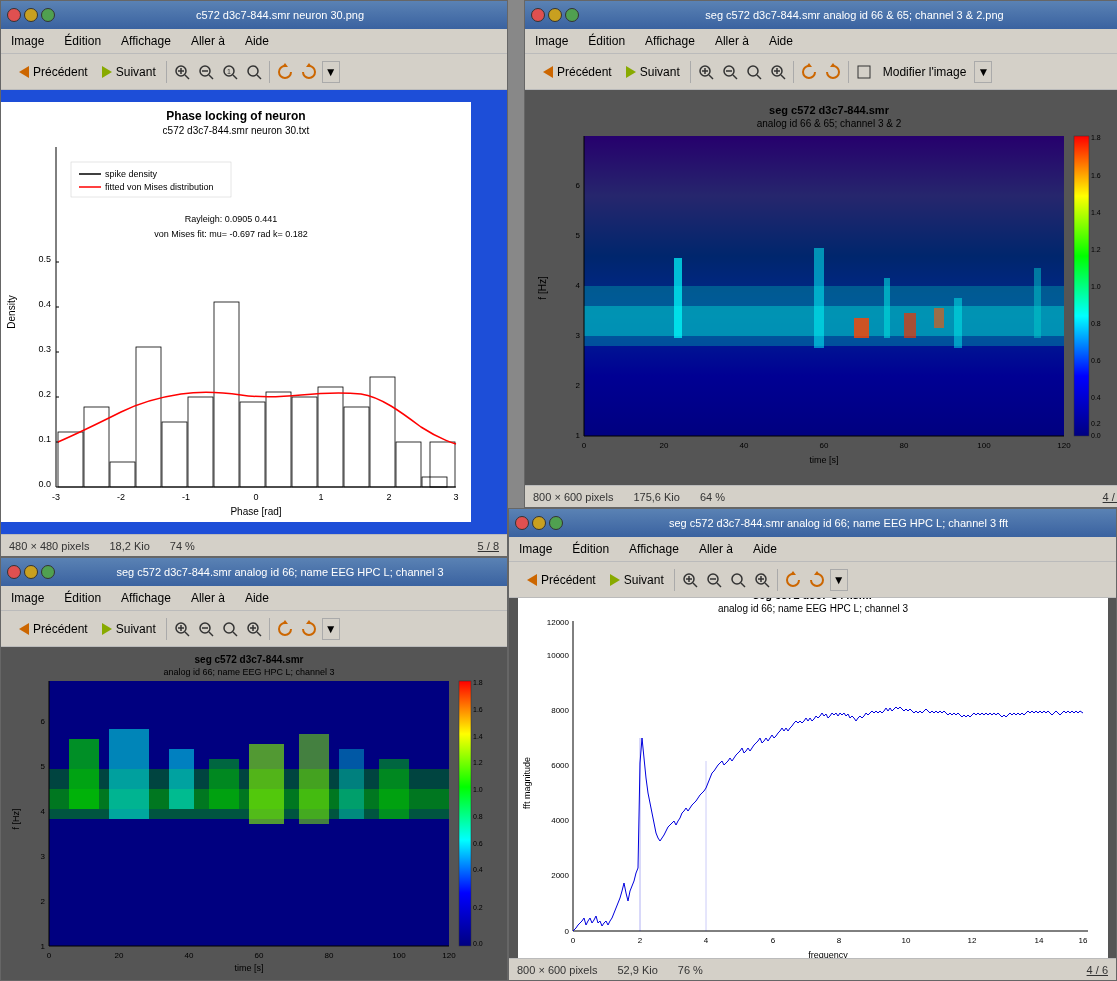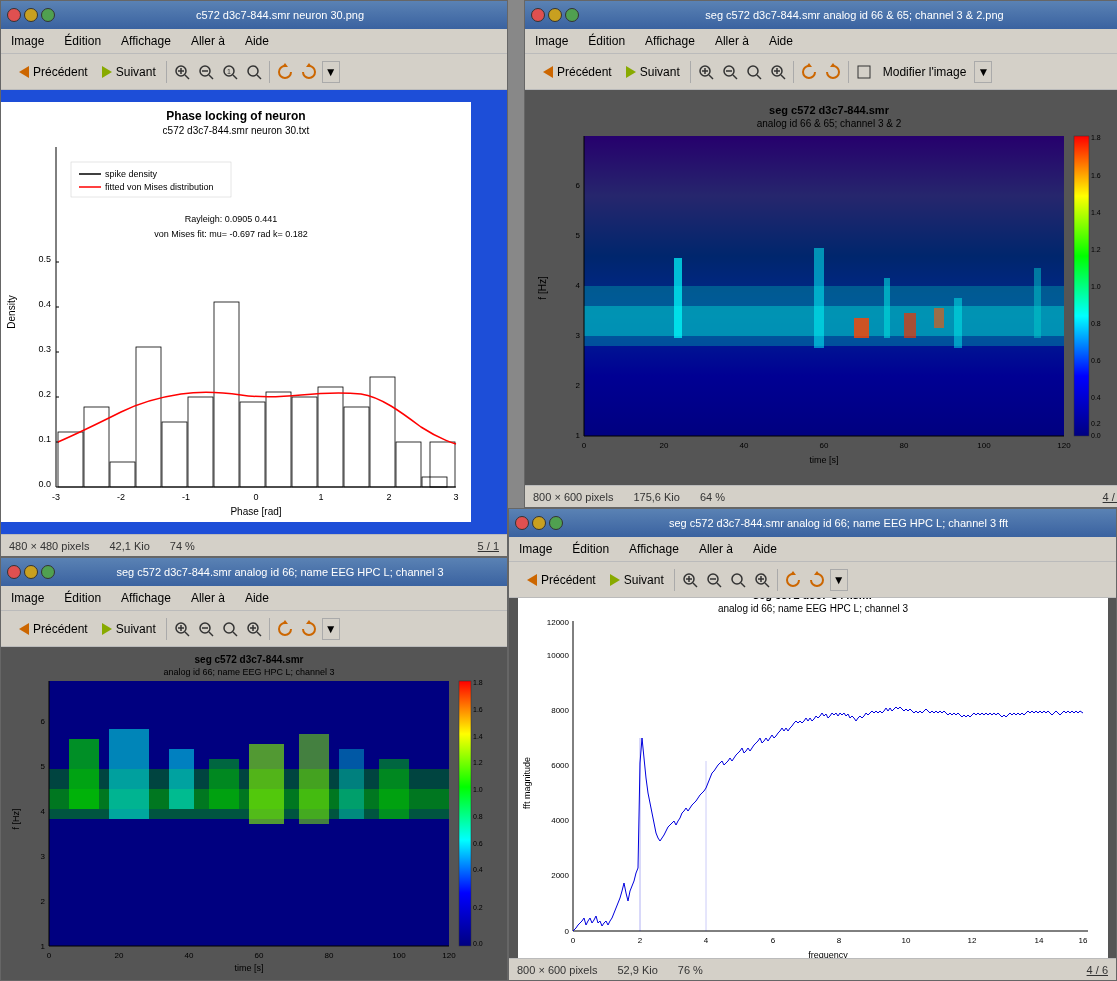--- a/index.html
+++ b/index.html
@@ -170,23 +170,23 @@
         <line x1="78" y1="85" x2="100" y2="85" stroke="red" stroke-width="1.5"></line>
         <text x="104" y="88" font-size="9">fitted von Mises distribution</text>
 
         <text x="230" y="120" text-anchor="middle" font-size="9">Rayleigh:  0.0905 0.441</text>
         <text x="230" y="135" text-anchor="middle" font-size="9">von Mises fit: mu=  -0.697 rad k=  0.182</text>
       </svg>
     </div>
   </div>
   <div class="statusbar">
     <span>480 × 480 pixels</span>
-    <span>42,1 Kio</span>
+    <span>18,2 Kio</span>
     <span>74 %</span>
-    <span class="status-right">5 / 1</span>
+    <span class="status-right">5 / 8</span>
   </div>
 </div>
 
 <div class="window win-top-right">
   <div class="titlebar">
     <div class="titlebar-buttons">
       <div class="tb-btn tb-close"></div>
       <div class="tb-btn tb-min"></div>
       <div class="tb-btn tb-max"></div>
     </div>

